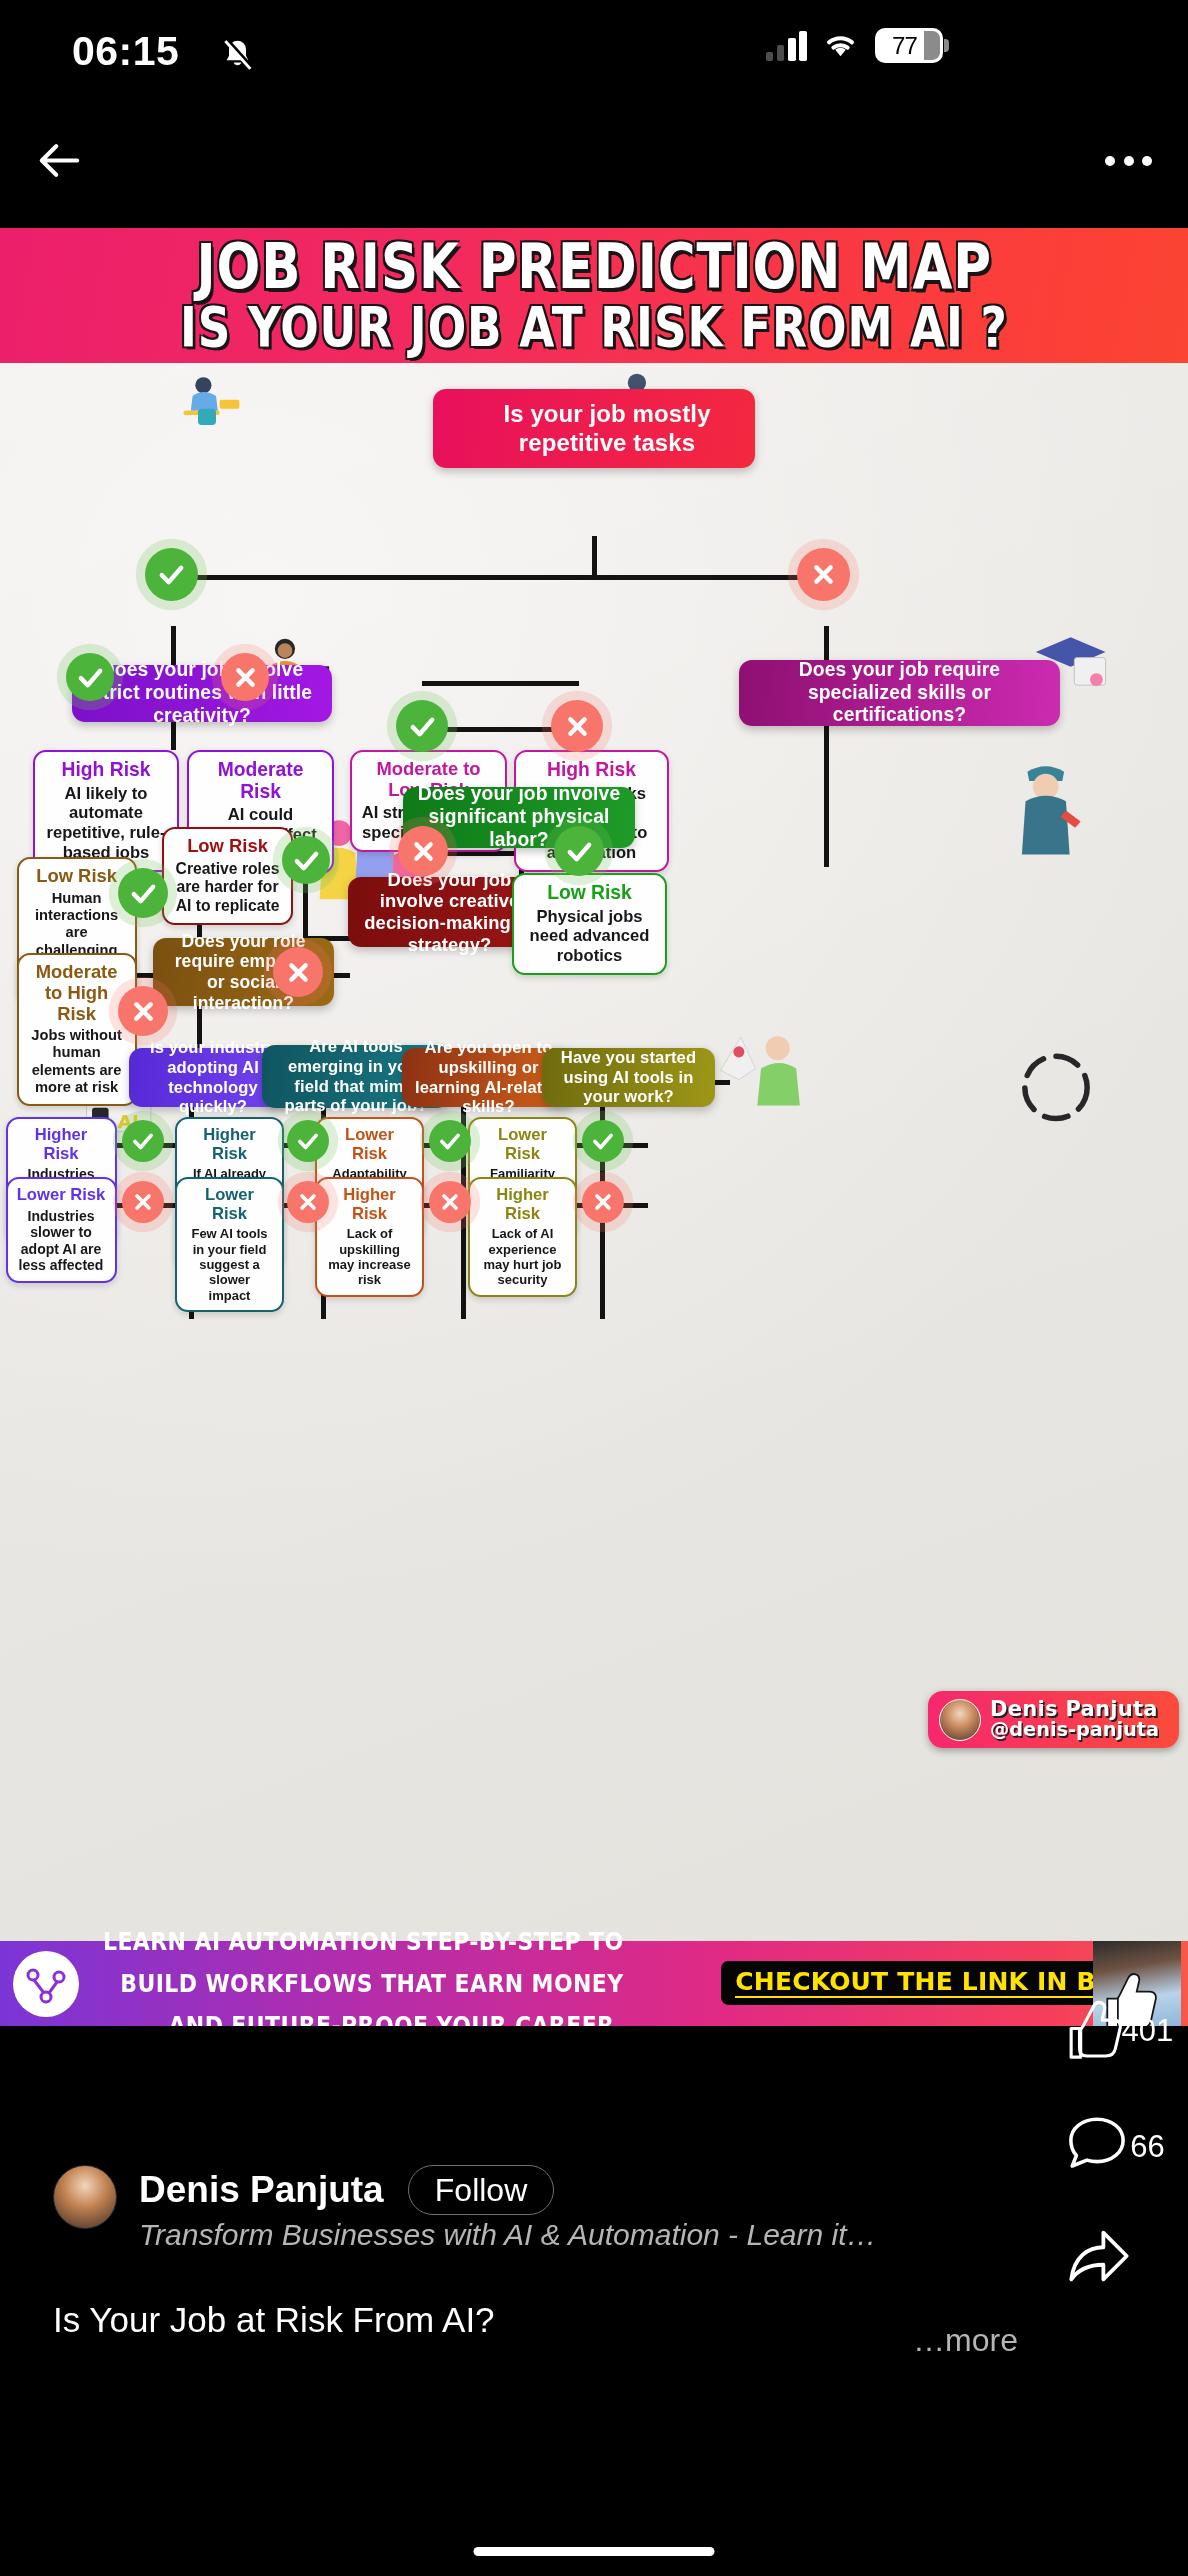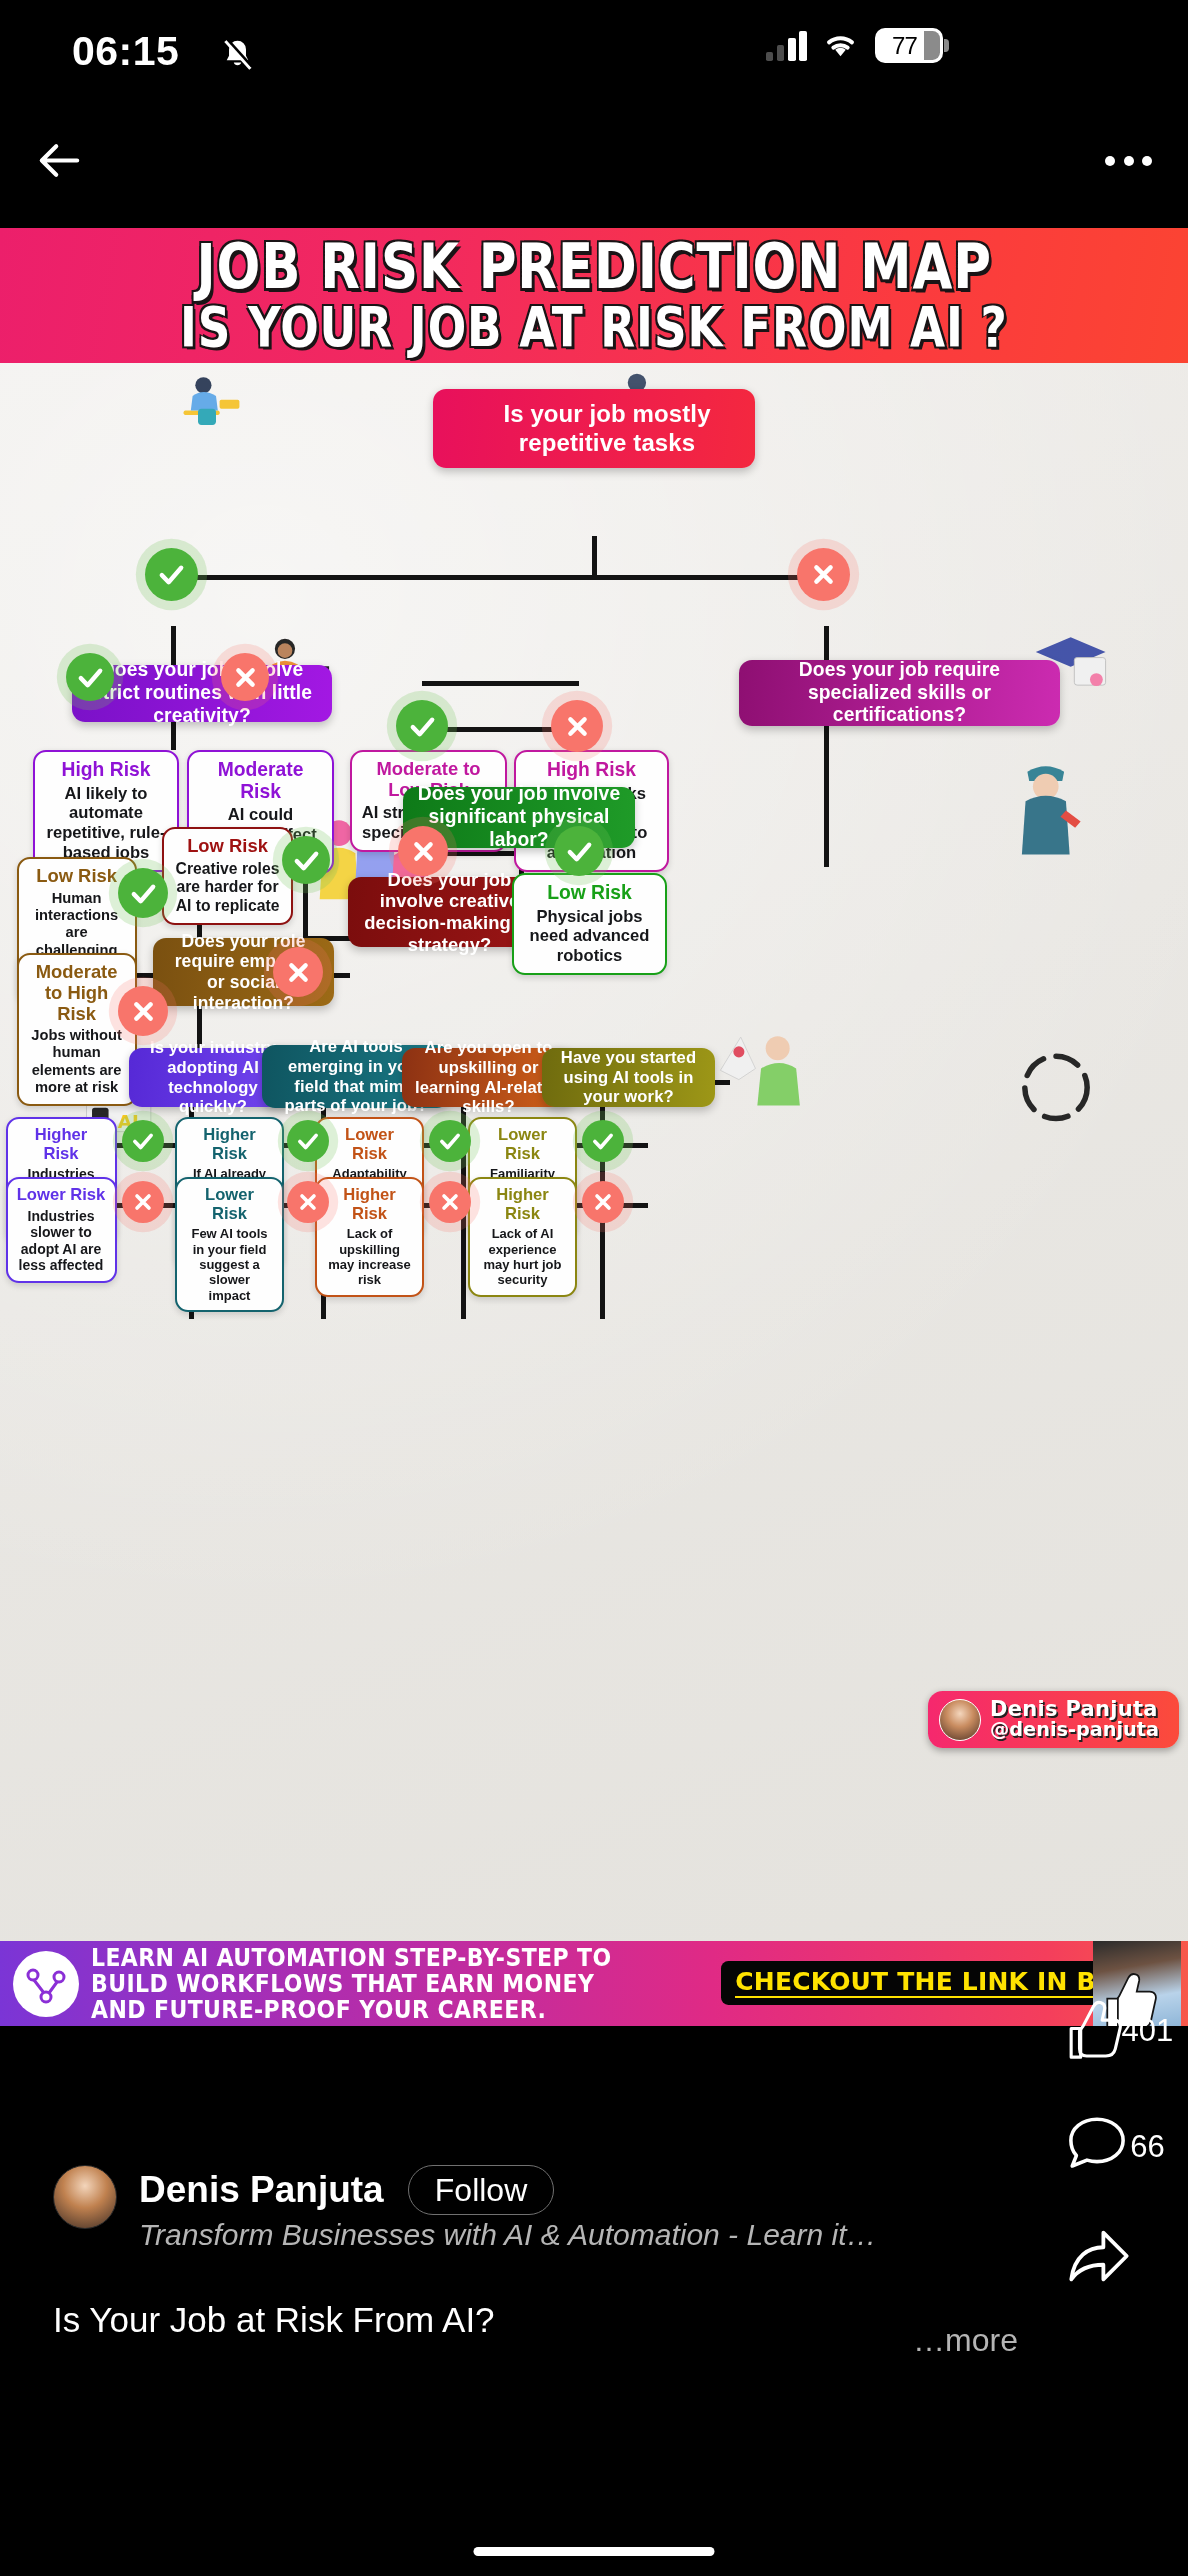--- a/index.html
+++ b/index.html
@@ -93,21 +93,21 @@
       letter-spacing:0.3px; text-shadow:1.8px 1.8px 0 #222; }
   .creator-chip .hd { font-family:"DejaVu Sans",sans-serif; font-weight:700; font-size:19.3px; color:#fff;
       text-shadow:1.5px 1.5px 0 #222; }
 
   
   .cta { position:absolute; left:0; bottom:0; width:1188px; height:85px;
     background:linear-gradient(90deg,#7b35d6 0%,#b02dae 28%,#e02a85 60%,#f43e5c 88%,#f7584a 100%);
     display:flex; align-items:center; z-index:9; }
   .cta .logo { width:66px; height:66px; margin-left:13px; border-radius:50%;
                background:#fff; display:flex; align-items:center; justify-content:center; flex:0 0 auto;}
-  .cta .lines { margin-left:12px; display:flex; flex-direction:column; gap:1px; }
+  .cta .lines { margin-left:24px; display:flex; flex-direction:column; gap:17px;text-align:right; }
   .cta .lines span { font-family:"DejaVu Sans",sans-serif; font-weight:700; font-size:22px; color:#fff;
                      letter-spacing:0.4px; transform:scaleY(1.12); transform-origin:left; }
   .cta .pill { position:absolute; right:26px; top:20px; height:44px; background:#050505;
                border-radius:7.4px; display:flex; align-items:center; padding:0 14.7px; }
   .cta .pill span { font-family:"DejaVu Sans",sans-serif; font-weight:700; font-size:25px; color:#ffe200;
                     letter-spacing:0.2px; border-bottom:2.8px solid #ffe200; line-height:1.1;}
   .cta .face { position:absolute; right:7.4px; bottom:0; width:88px; height:85px; z-index:2;
                background:linear-gradient(170deg,#2b2b2b 0%,#6d5242 32%,#b9d3ea 66%,#8fb6d8 100%);}
   .cta .thumb { position:absolute; right:31px; bottom:-11px; z-index:3; }
 

